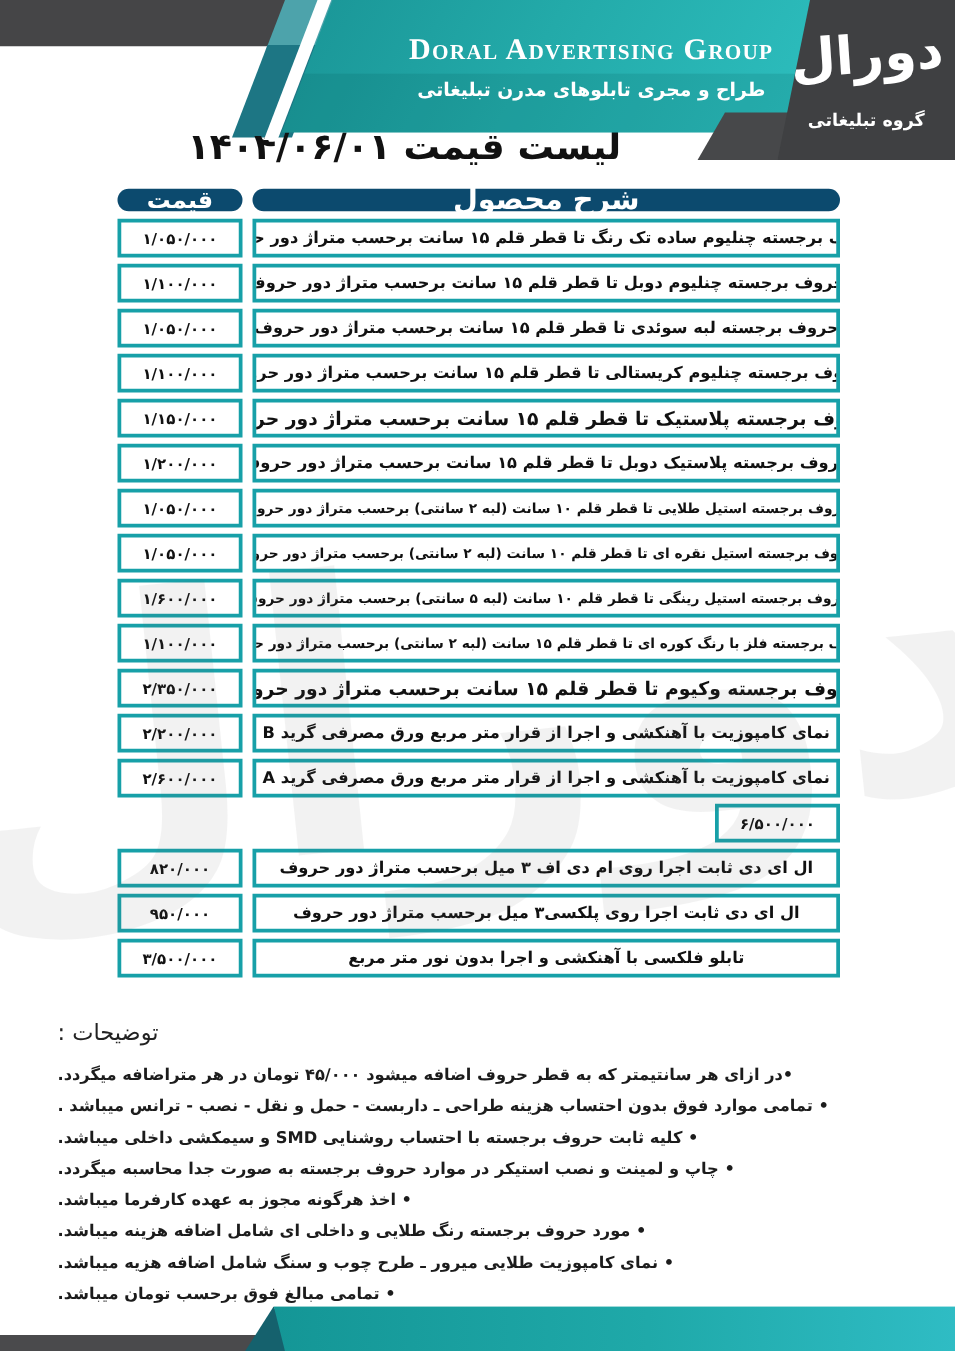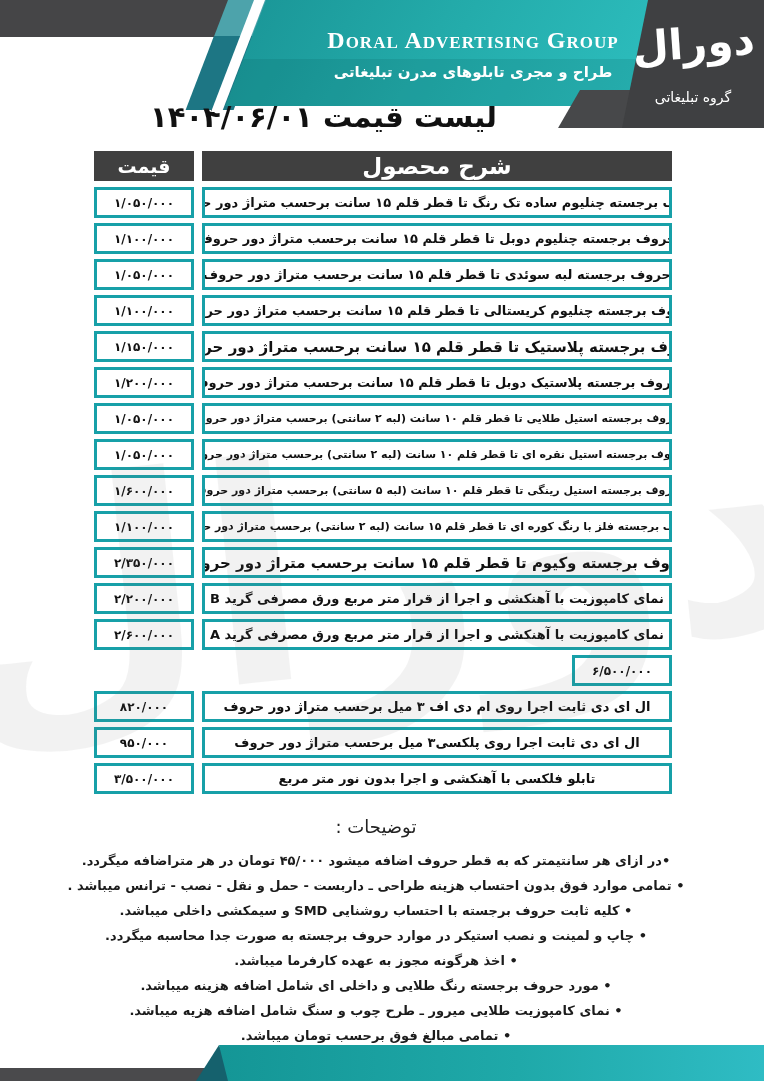--- a/index.html
+++ b/index.html
@@ -26,46 +26,46 @@
   .brand-title { color:#fff; font-family:"Liberation Serif", serif; font-variant:small-caps;
     font-weight:700; font-size:24px; letter-spacing:1px; white-space:nowrap; margin-top:2px; }
   .brand-subtitle { color:#fff; font-size:15px; font-weight:700; margin-top:9px; white-space:nowrap; direction:rtl; }
   .logo-step { position:absolute; left:580px; top:90px; width:92px; height:38px;
     background:#47484a; transform:skewX(-30deg); transform-origin:top right; z-index:4; }
   .logo-block { position:absolute; left:622px; top:0; width:142px; height:128px; background:#3f4042;
     clip-path:polygon(26px 0, 142px 0, 142px 128px, 0 128px); z-index:5;
     display:flex; flex-direction:column; align-items:center; justify-content:center; }
   .logo-calligraphy { color:#fff; font-size:42px; font-weight:700; line-height:1; direction:rtl;
     transform:rotate(-4deg); }
-  .logo-caption { color:#fff; font-size:14px; font-weight:400; margin-top:24px; direction:rtl; }
+  .logo-caption { color:#fff; font-size:14px; font-weight:700; margin-top:24px; direction:rtl; }
   .page-title { position:absolute; left:150px; top:100px; width:440px; text-align:left;
     font-size:29px; font-weight:700; direction:rtl; white-space:nowrap; z-index:2; }
   
   .watermark { position:absolute; left:90px; top:330px; width:580px; height:470px; z-index:6;
     display:flex; align-items:center; justify-content:center; pointer-events:none;
     font-size:300px; font-weight:700; color:#6a6a6a; opacity:0.08; transform:rotate(-6deg); }
   
   .price-table { position:absolute; left:94px; top:151px; width:578px; direction:rtl; z-index:1; }
   .t-head { display:flex; gap:8px; margin-bottom:6px; }
   .t-head .cell-desc, .t-head .cell-price {
-    background:#404040; color:#fff; display:flex; align-items:center; justify-content:center; height:30px; }
+    background:#0c4a6e; color:#fff; display:flex; align-items:center; justify-content:center; height:18px;border-radius:14px; }
   .cell-desc { flex:1; }
   .cell-price { width:100px; flex:none; }
   .t-head .cell-desc { font-size:23px; font-weight:700; }
   .t-head .cell-price { font-size:19px; font-weight:700; }
   .t-row { display:flex; gap:8px; margin-bottom:5px; }
   .t-row .cell-desc, .t-row .cell-price {
     border:3px solid #17a0a8; height:31px; background:transparent;
     display:flex; align-items:center; justify-content:center; text-align:center; }
   .t-row .cell-desc { font-size:13px; font-weight:600; padding:0 6px; white-space:nowrap; overflow:hidden; }
   .t-row.size-sm .cell-desc { font-size:11px; }
   .t-row.size-lg .cell-desc { font-size:15px; }
   .t-row .cell-price { font-size:12px; font-weight:600; letter-spacing:2px; direction:ltr; white-space:nowrap; }
   
-  .notes { position:absolute; right:58px; top:816px; width:660px; direction:rtl; text-align:center; z-index:7; }
+  .notes { position:absolute; right:58px; top:816px; width:660px; direction:rtl; text-align:left; z-index:7; }
   .notes-title { font-size:18px; font-weight:400; color:#222; margin-bottom:11px; }
   .note-item { font-size:13px; font-weight:700; color:#1c1c1c; line-height:25px; white-space:nowrap; }
   
   .footer-gray { position:absolute; left:0; top:1068px; width:226px; height:13px; background:#4a4a4c; z-index:8; }
   .footer-dark-tri { position:absolute; left:196px; top:1045px; width:38px; height:36px;
     background:#15616d; clip-path:polygon(0 100%, 23px 0, 38px 100%); z-index:9; }
   .footer-teal { position:absolute; left:219px; top:1045px; width:545px; height:36px;
     background:linear-gradient(90deg,#149696 0%, #1fa9a9 55%, #2fbcc4 100%);
     clip-path:polygon(0 0, 100% 0, 100% 100%, 9px 100%); z-index:9; }
 </style>

